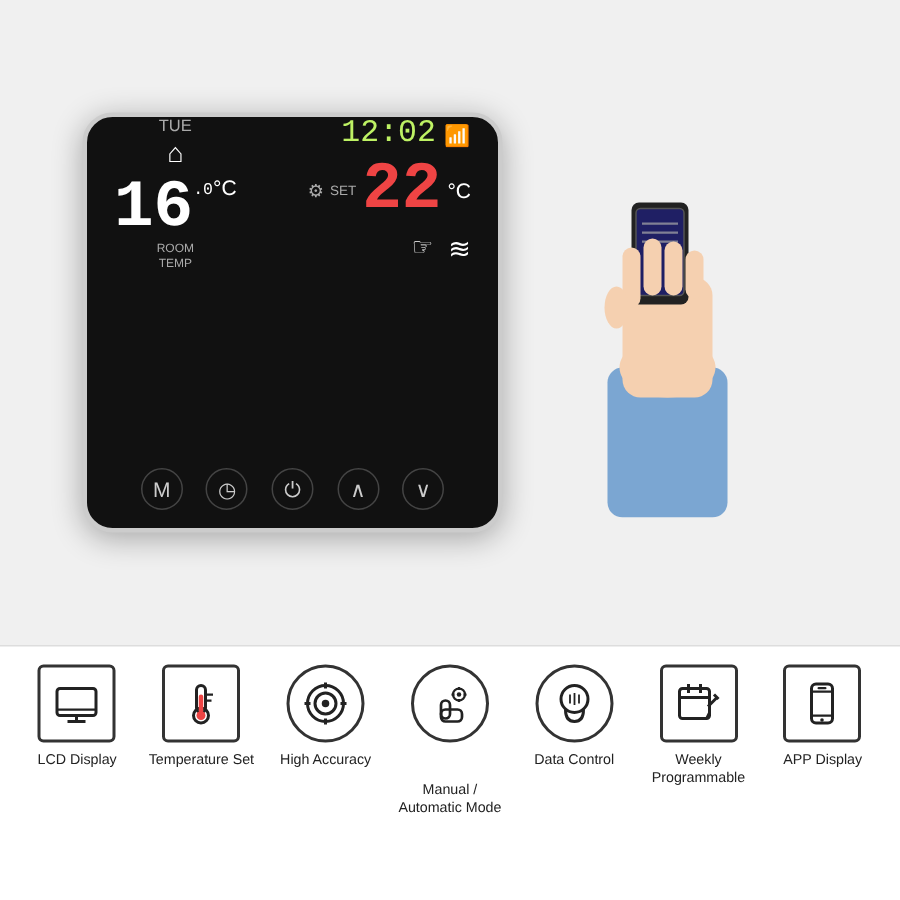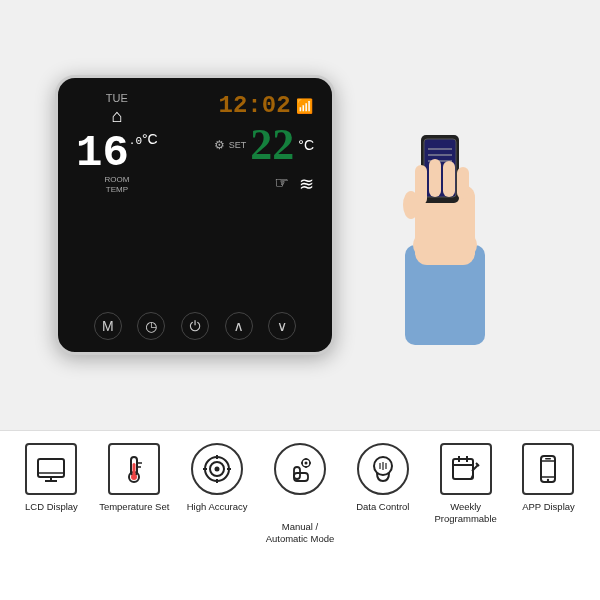--- a/index.html
+++ b/index.html
@@ -37,21 +37,21 @@
     .thermostat {
       width: 280px;
       height: 280px;
       background: #111;
       border-radius: 20px;
       border: 3px solid #ccc;
       display: flex;
       flex-direction: column;
       align-items: center;
       justify-content: space-between;
-      padding: 14px 18px 12px 18px;
+      padding: 0 18px 12px 18px;
       position: relative;
       box-shadow: 0 4px 20px rgba(0,0,0,0.3);
     }
 
     .thermostat-top {
       width: 100%;
       display: flex;
       flex-direction: row;
       justify-content: space-between;
       align-items: flex-start;
@@ -113,23 +113,23 @@
     }
 
     .time-wifi-row {
       display: flex;
       align-items: center;
       gap: 6px;
       margin-bottom: 4px;
     }
 
     .time-display {
-      font-size: 24px;
-      font-weight: bold;
-      color: #a16207;
+      font-size: 21px;
+      font-weight: normal;
+      color: #bef264;
       font-family: 'Courier New', monospace;
     }
 
     .wifi-icon {
       font-size: 14px;
       color: white;
     }
 
     .set-temp-row {
       display: flex;
@@ -143,22 +143,22 @@
     }
 
     .set-label {
       font-size: 9px;
       color: #aaa;
     }
 
     .set-temp {
       font-size: 44px;
       font-weight: bold;
-      color: #15803d;
-      font-family: Liberation Serif, serif;
+      color: #ef4444;
+      font-family: Liberation Mono, monospace;
       line-height: 1;
     }
 
     .set-temp-unit {
       font-size: 14px;
       color: white;
       vertical-align: super;
     }
 
     .thermo-icon-small {

